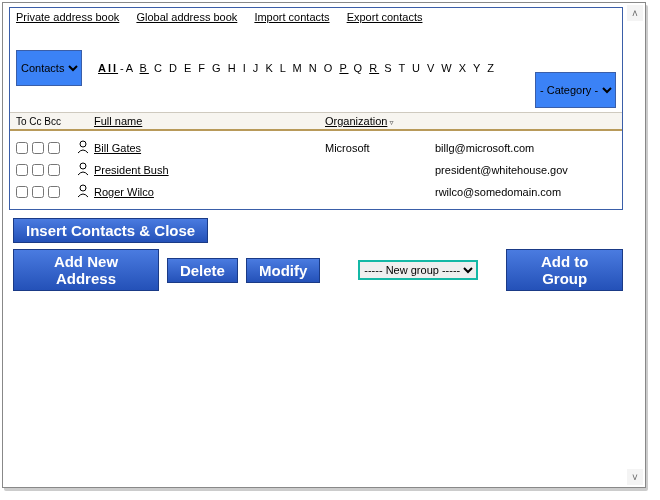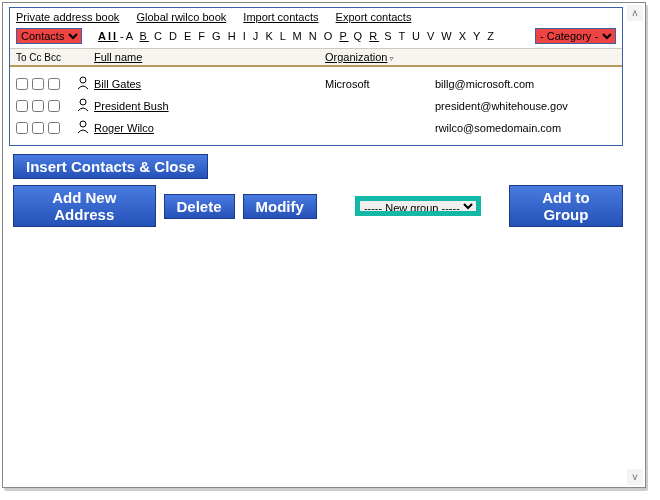--- a/index.html
+++ b/index.html
@@ -66,31 +66,31 @@
     margin-right: 14px;
   }
   .filter-row {
     padding: 3px 6px 4px;
     display: flex;
     align-items: center;
   }
   select.contacts-select, select.category-select {
     font-size: 11px;
     border: 1px solid #3a5ea8;
-    background: #ef4444;
-    height: 16px;
+    background: #3b82f6;
+    height: 36px;
   }
   .alpha {
     margin-left: 16px;
     letter-spacing: 2px;
     font-size: 11px;
   }
   .alpha .all { font-weight: bold; }
   .alpha .sep { letter-spacing: 0; margin: 0 2px; }
-  .category-wrap { margin-left: auto; }
+  .category-wrap { margin-left: auto; margin-top: 44px; }
   .grid-header, .grid-row {
     display: flex;
     align-items: center;
     padding: 2px 6px;
   }
   .grid-header {
     background: #f7f5f0;
     border-top: 1px solid #cfcabf;
     border-bottom: 2px solid #b89a5a;
   }
@@ -120,39 +120,39 @@
     border: 1px solid #1a3a86;
     font-size: 15px;
     font-weight: bold;
     padding: 3px 12px;
     cursor: pointer;
     font-family: Tahoma, Arial, sans-serif;
   }
   .btn.wide { min-width: 180px; }
   select.group-select {
     font-size: 11px;
-    border: 5px solid #14b8a6;
+    border: 2px solid #14b8a6;
     height: 20px;
     margin-left: 30px;
   }
   .u { text-decoration: underline; margin-top: 48px; }
 </style>
 </head>
 <body>
 
 <div class="outer-shadow"></div>
 <div class="app-frame">
   <div class="scroll-up">˄</div>
   <div class="scroll-down">˅</div>
 
   <div class="content">
     <div class="panel">
       <div class="top-links">
         <a href="#">Private address book</a>
-        <a href="#">Global rwilco book</a>
+        <a href="#">Global address book</a>
         <a href="#">Import contacts</a>
         <a href="#">Export contacts</a>
       </div>
       <div class="filter-row">
         <select class="contacts-select">
           <option>Contacts</option>
         </select>
         <span class="alpha">
           <span class="all u">All</span><span class="sep">-</span><span>A <span class="u">B</span> C D E F G H I J K L M N O <span class="u">P</span> Q <span class="u">R</span> S T U V W X Y Z</span>
         </span>

